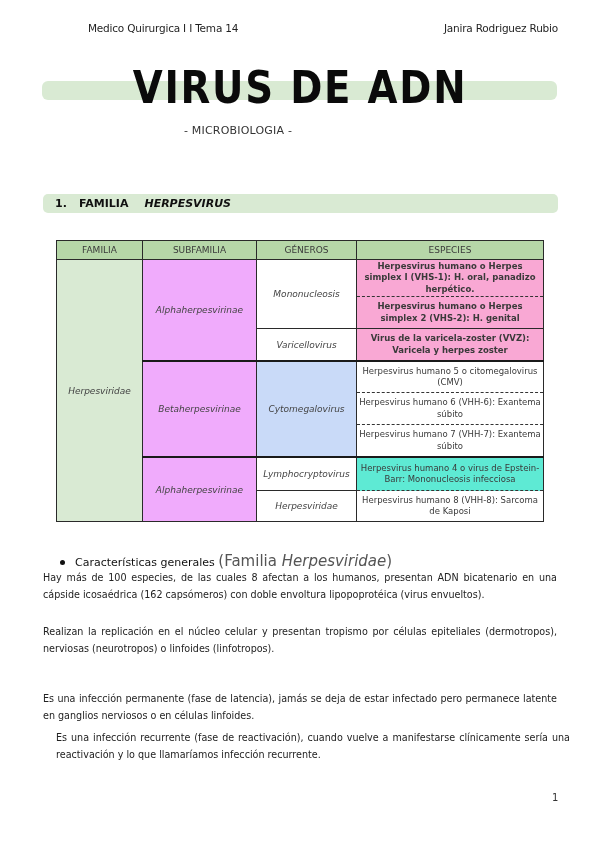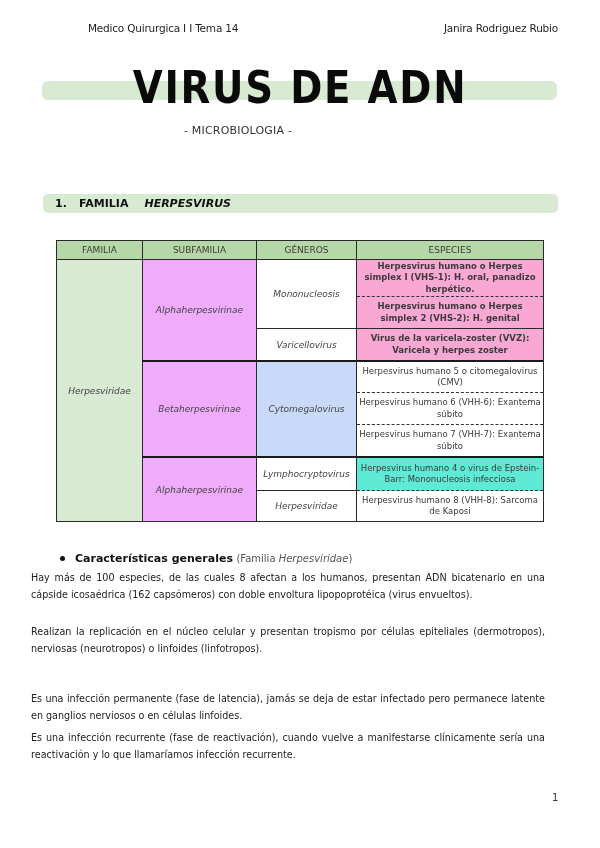--- a/index.html
+++ b/index.html
@@ -58,32 +58,32 @@
   .sp.purple { background: #5eead4; }
   .sp.white { background: #fff; }
   .dash-bottom { border-bottom: 1px dashed #333 !important; }
   .dash-top { border-top: 1px dashed #333 !important; }
   .thick-top { border-top: 2px solid #1a1a1a !important; margin-top: 10px; }
 
   .bullet-head {
     position: absolute; left: 60px; top: 552px; font-size: 11px; color: #111;
   }
   .bullet-head .dot { display: inline-block; width: 5px; height: 5px; background: #111; border-radius: 50%; margin-right: 10px; vertical-align: middle; position: relative; top: -1px; }
-  .bullet-head b { font-weight: bold; }
-  .bullet-head .paren { color: #555; font-size: 10px; }
+  .bullet-head b { font-weight: normal; }
+  .bullet-head .paren { color: #555; font-size: 15px; }
   .bullet-head .paren i { font-style: italic; }
 
   .para {
-    position: absolute; left: 31px; width: 514px; font-size: 9.6px;
+    position: absolute; left: 43px; width: 514px; font-size: 9.6px;
     line-height: 17px; color: #222; text-align: justify;
   }
   .p1 { top: 569px; }
   .p2 { top: 623px; }
   .p3 { top: 676px; margin-top: 14px; }
-  .p4 { top: 729px; }
+  .p4 { top: 729px; margin-left: 13px; }
 
   .page-num { position: absolute; left: 552px; top: 792px; font-size: 10px; color: #333; }
 </style>
 </head>
 <body>
 
 <div class="hdr-left">Medico Quirurgica I I Tema 14</div>
 <div class="hdr-right">Janira Rodriguez Rubio</div>
 
 <div class="title-bar"></div>

